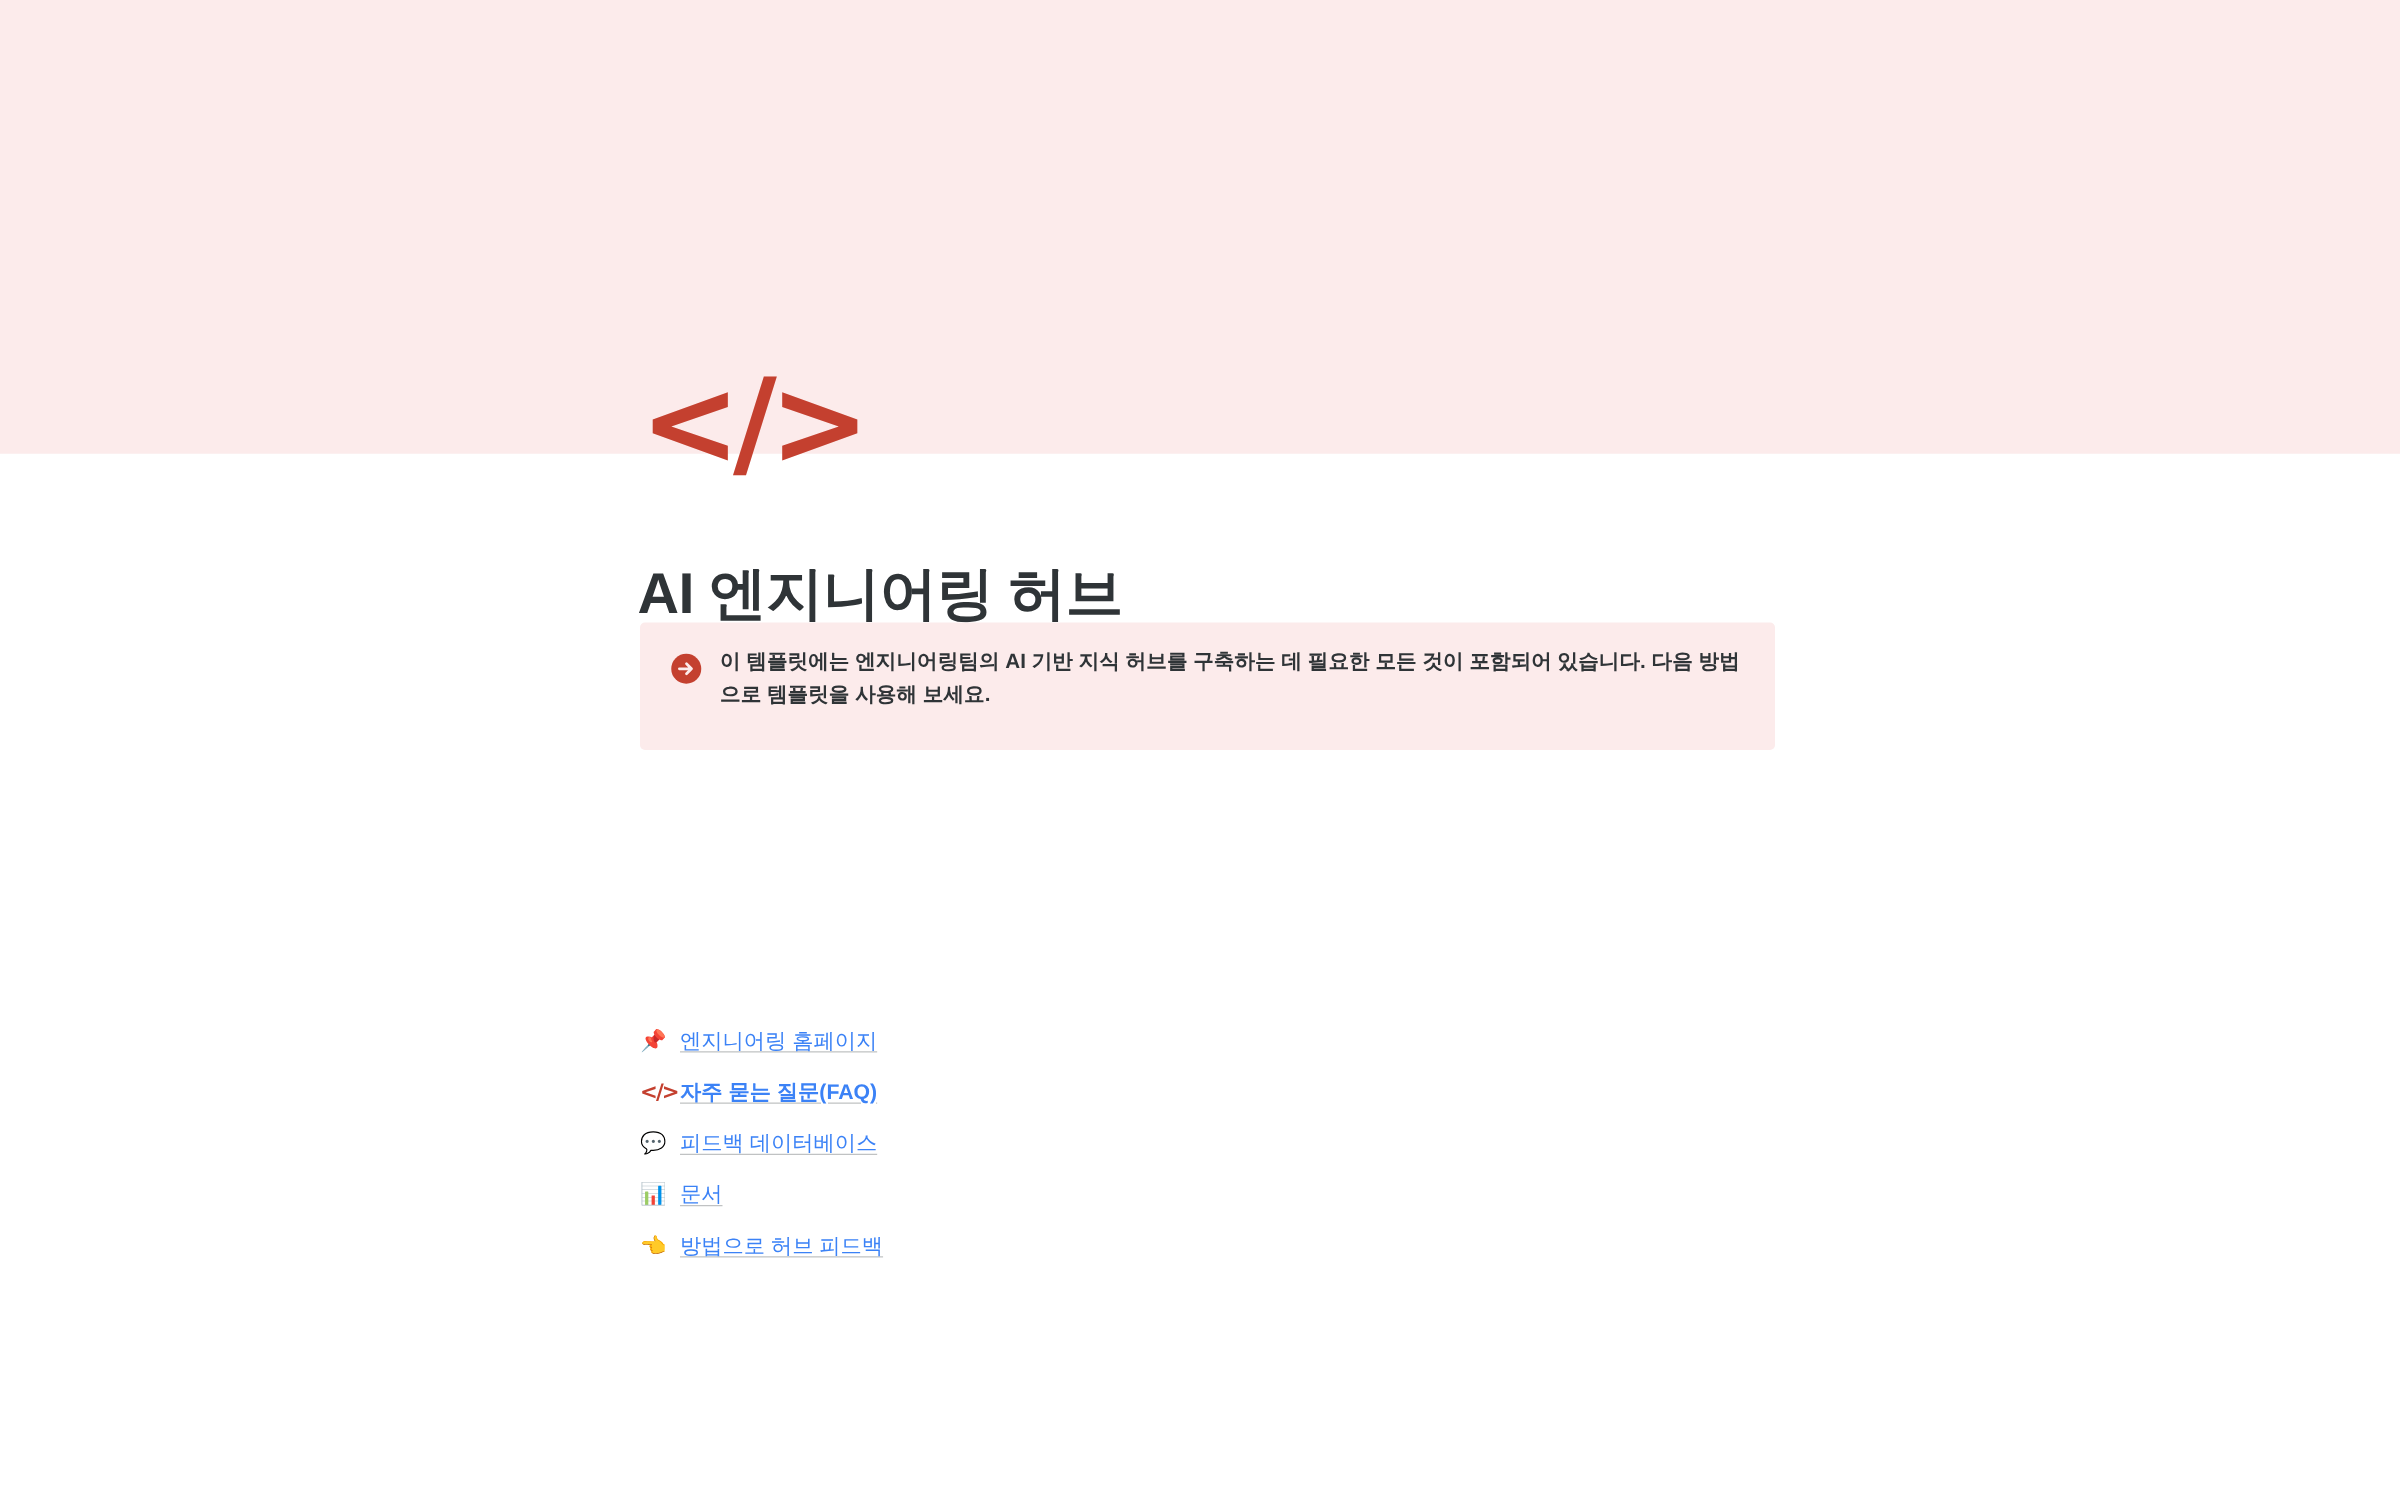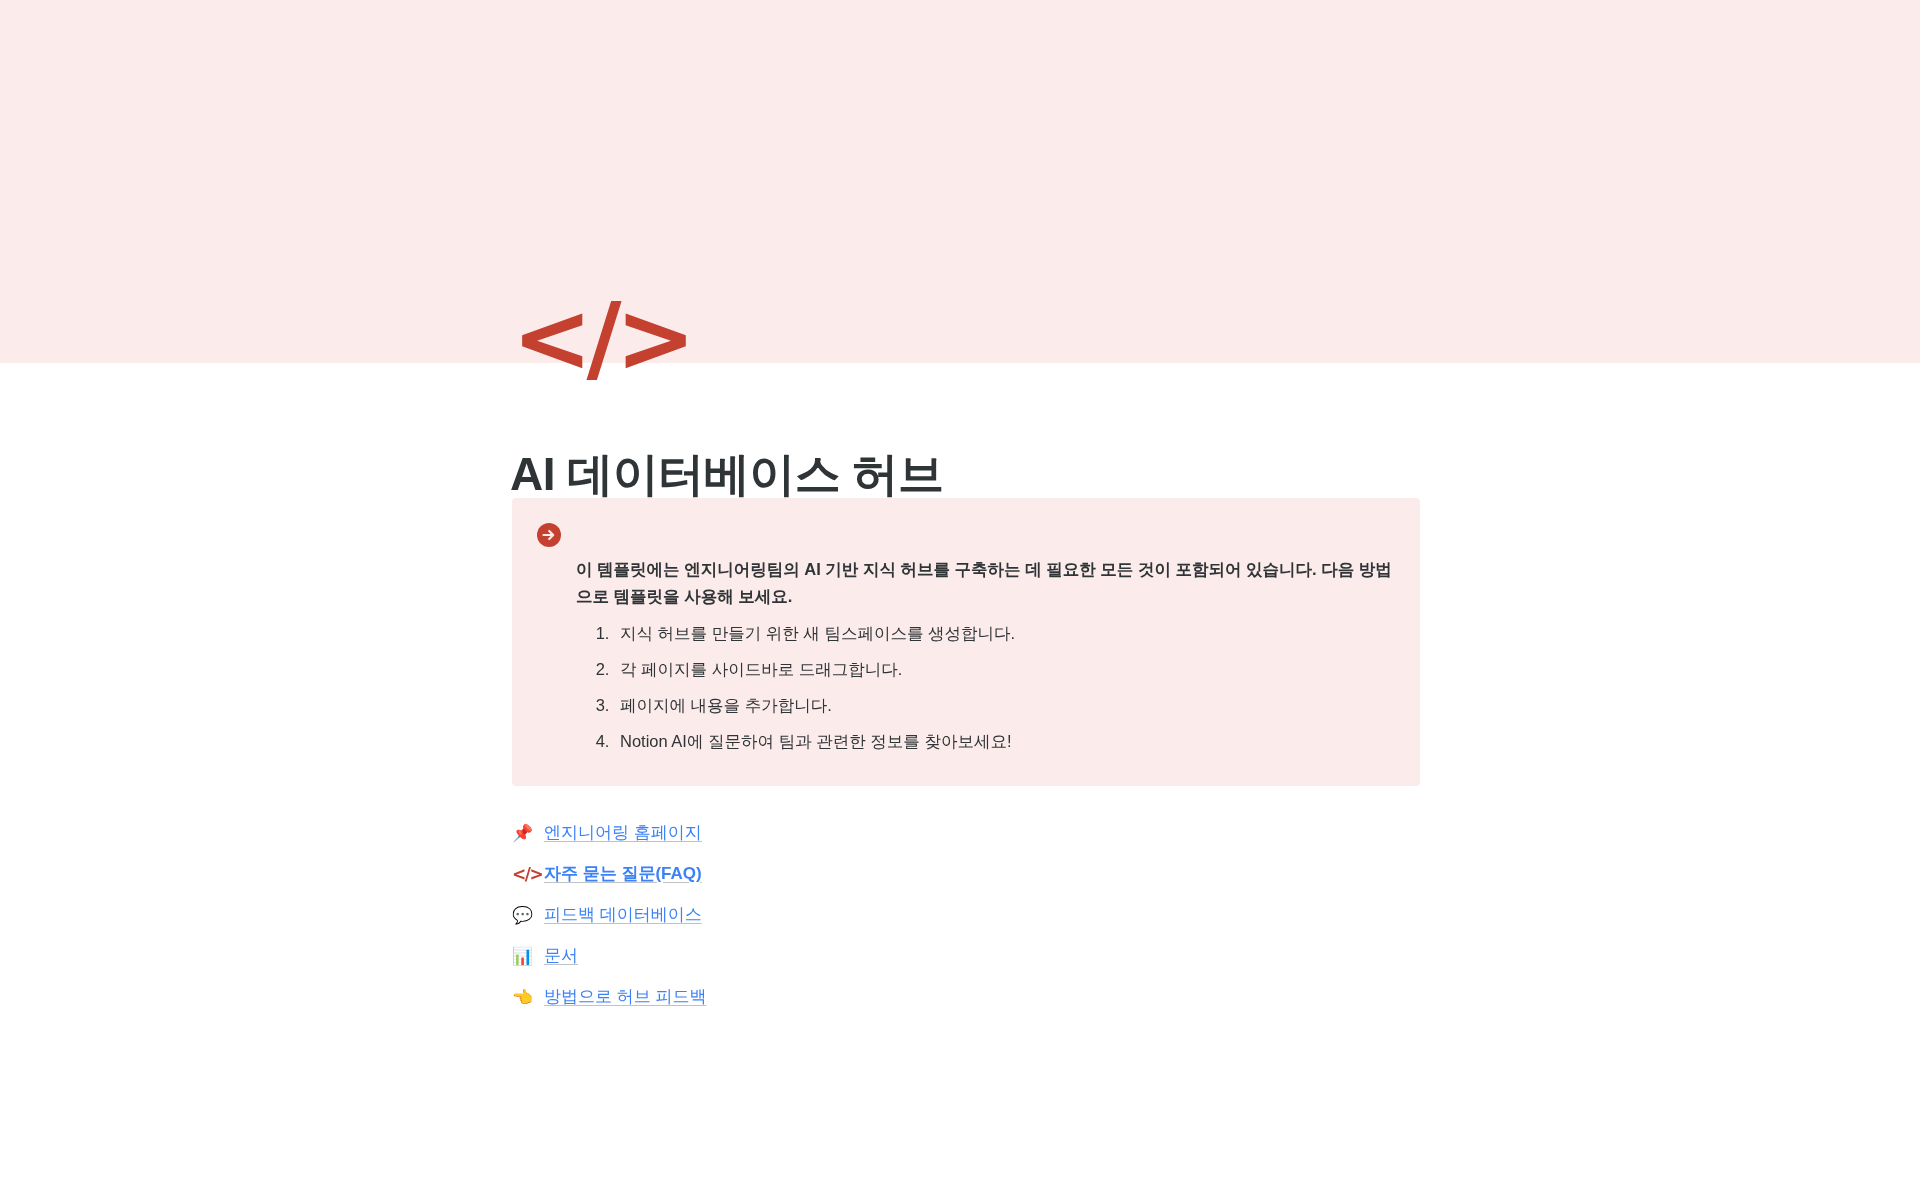--- a/index.html
+++ b/index.html
@@ -78,21 +78,20 @@
     height: 26px;
     margin-top: 6px;
     color: #c4402f;
     font-size: 24px;
     line-height: 26px;
     text-align: center;
   }
 
   .callout-body {
     flex: 1 1 auto;
-    margin-top: 40px;
   }
 
   .callout-lead {
     font-size: 16.5px;
     line-height: 27px;
     font-weight: 700;
     color: #2f3437;
     margin: 0 0 8px 0;
   }
 
@@ -159,37 +158,31 @@
 </style>
 </head>
 <body>
 
 <div id="page">
 
   <div class="cover"></div>
 
   <div class="page-icon">&lt;/&gt;</div>
 
-  <h1 class="page-title">AI 데이터베이스 허브</h1>
+  <h1 class="page-title">AI 엔지니어링 허브</h1>
 
   <div class="callout">
     <div class="callout-icon">
       <svg width="26" height="26" viewBox="0 0 26 26" aria-hidden="true">
         <circle cx="13" cy="13" r="12" fill="#c4402f"></circle>
         <path d="M7.5 13h9.5M13.2 9l4 4-4 4" stroke="#fcebeb" stroke-width="2.2" fill="none" stroke-linecap="round" stroke-linejoin="round"></path>
       </svg>
     </div>
     <div class="callout-body">
       <p class="callout-lead">이 템플릿에는 엔지니어링팀의 AI 기반 지식 허브를 구축하는 데 필요한 모든 것이 포함되어 있습니다. 다음 방법으로 템플릿을 사용해 보세요.</p>
-      <ol class="callout-list">
-        <li>지식 허브를 만들기 위한 새 팀스페이스를 생성합니다.</li>
-        <li>각 페이지를 사이드바로 드래그합니다.</li>
-        <li>페이지에 내용을 추가합니다.</li>
-        <li>Notion AI에 질문하여 팀과 관련한 정보를 찾아보세요!</li>
-      </ol>
     </div>
   </div>
 
   <div class="links">
 
     <div class="link-row">
       <span class="link-emoji">📌</span>
       <span class="link-text">엔지니어링 홈페이지</span>
     </div>
 

